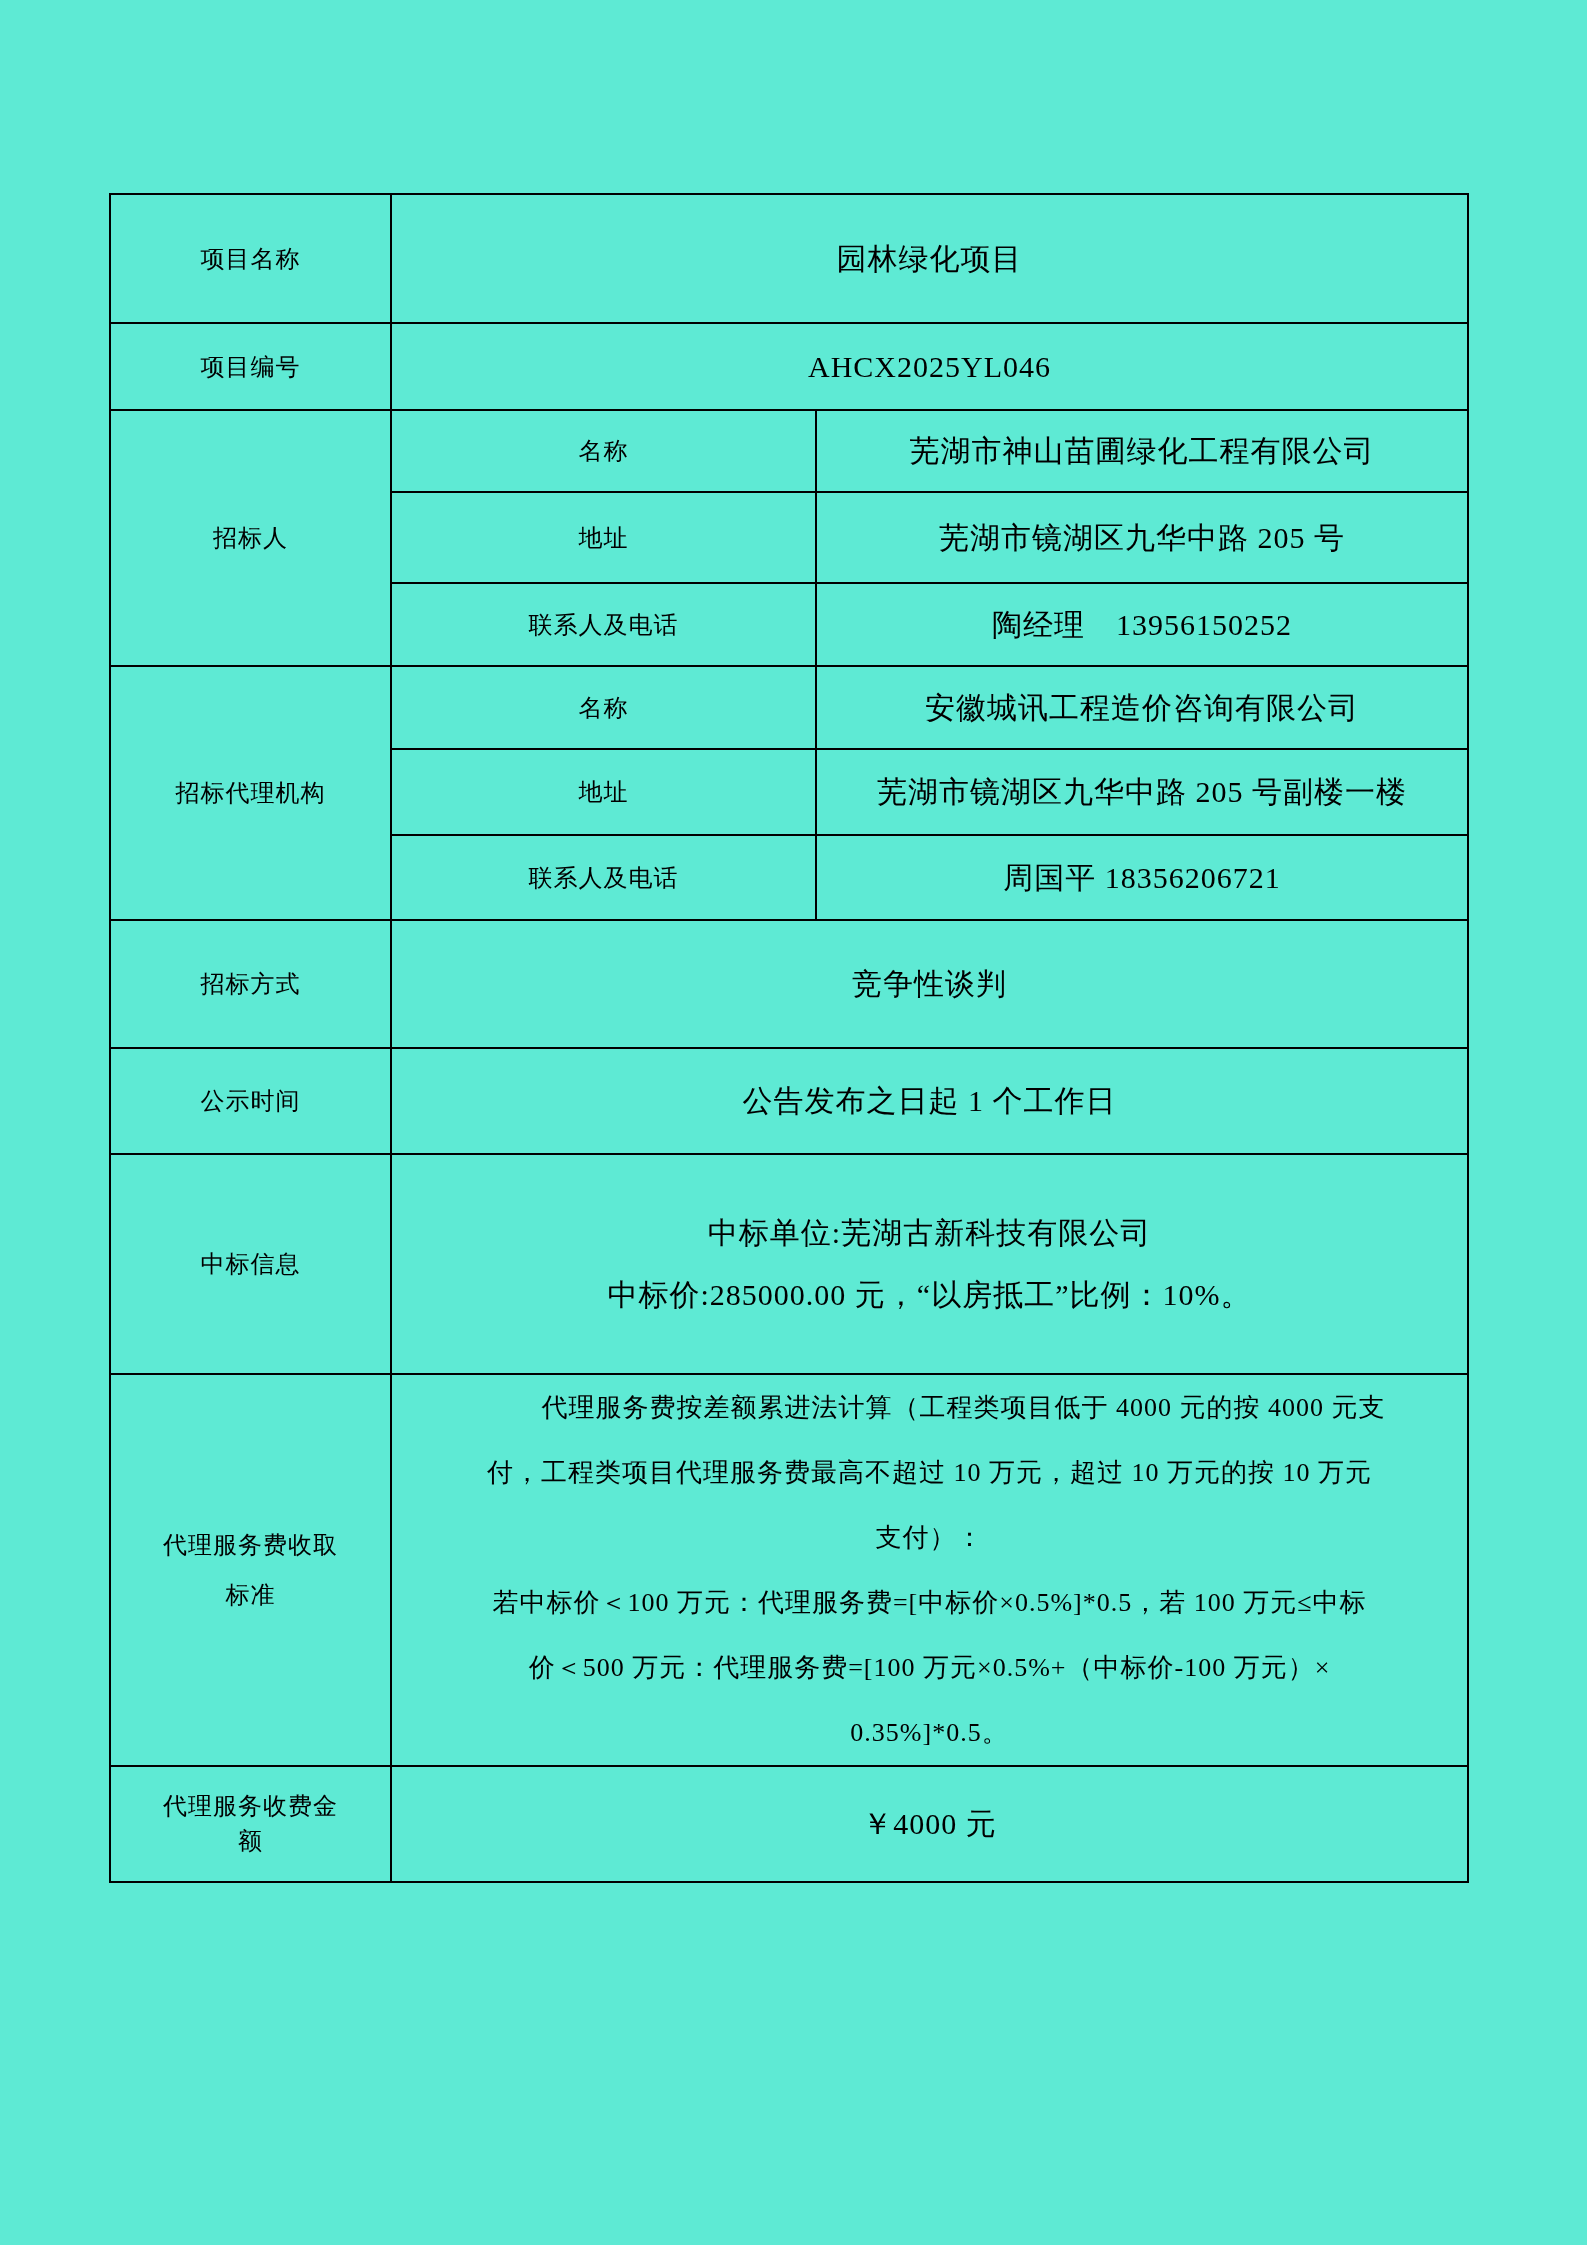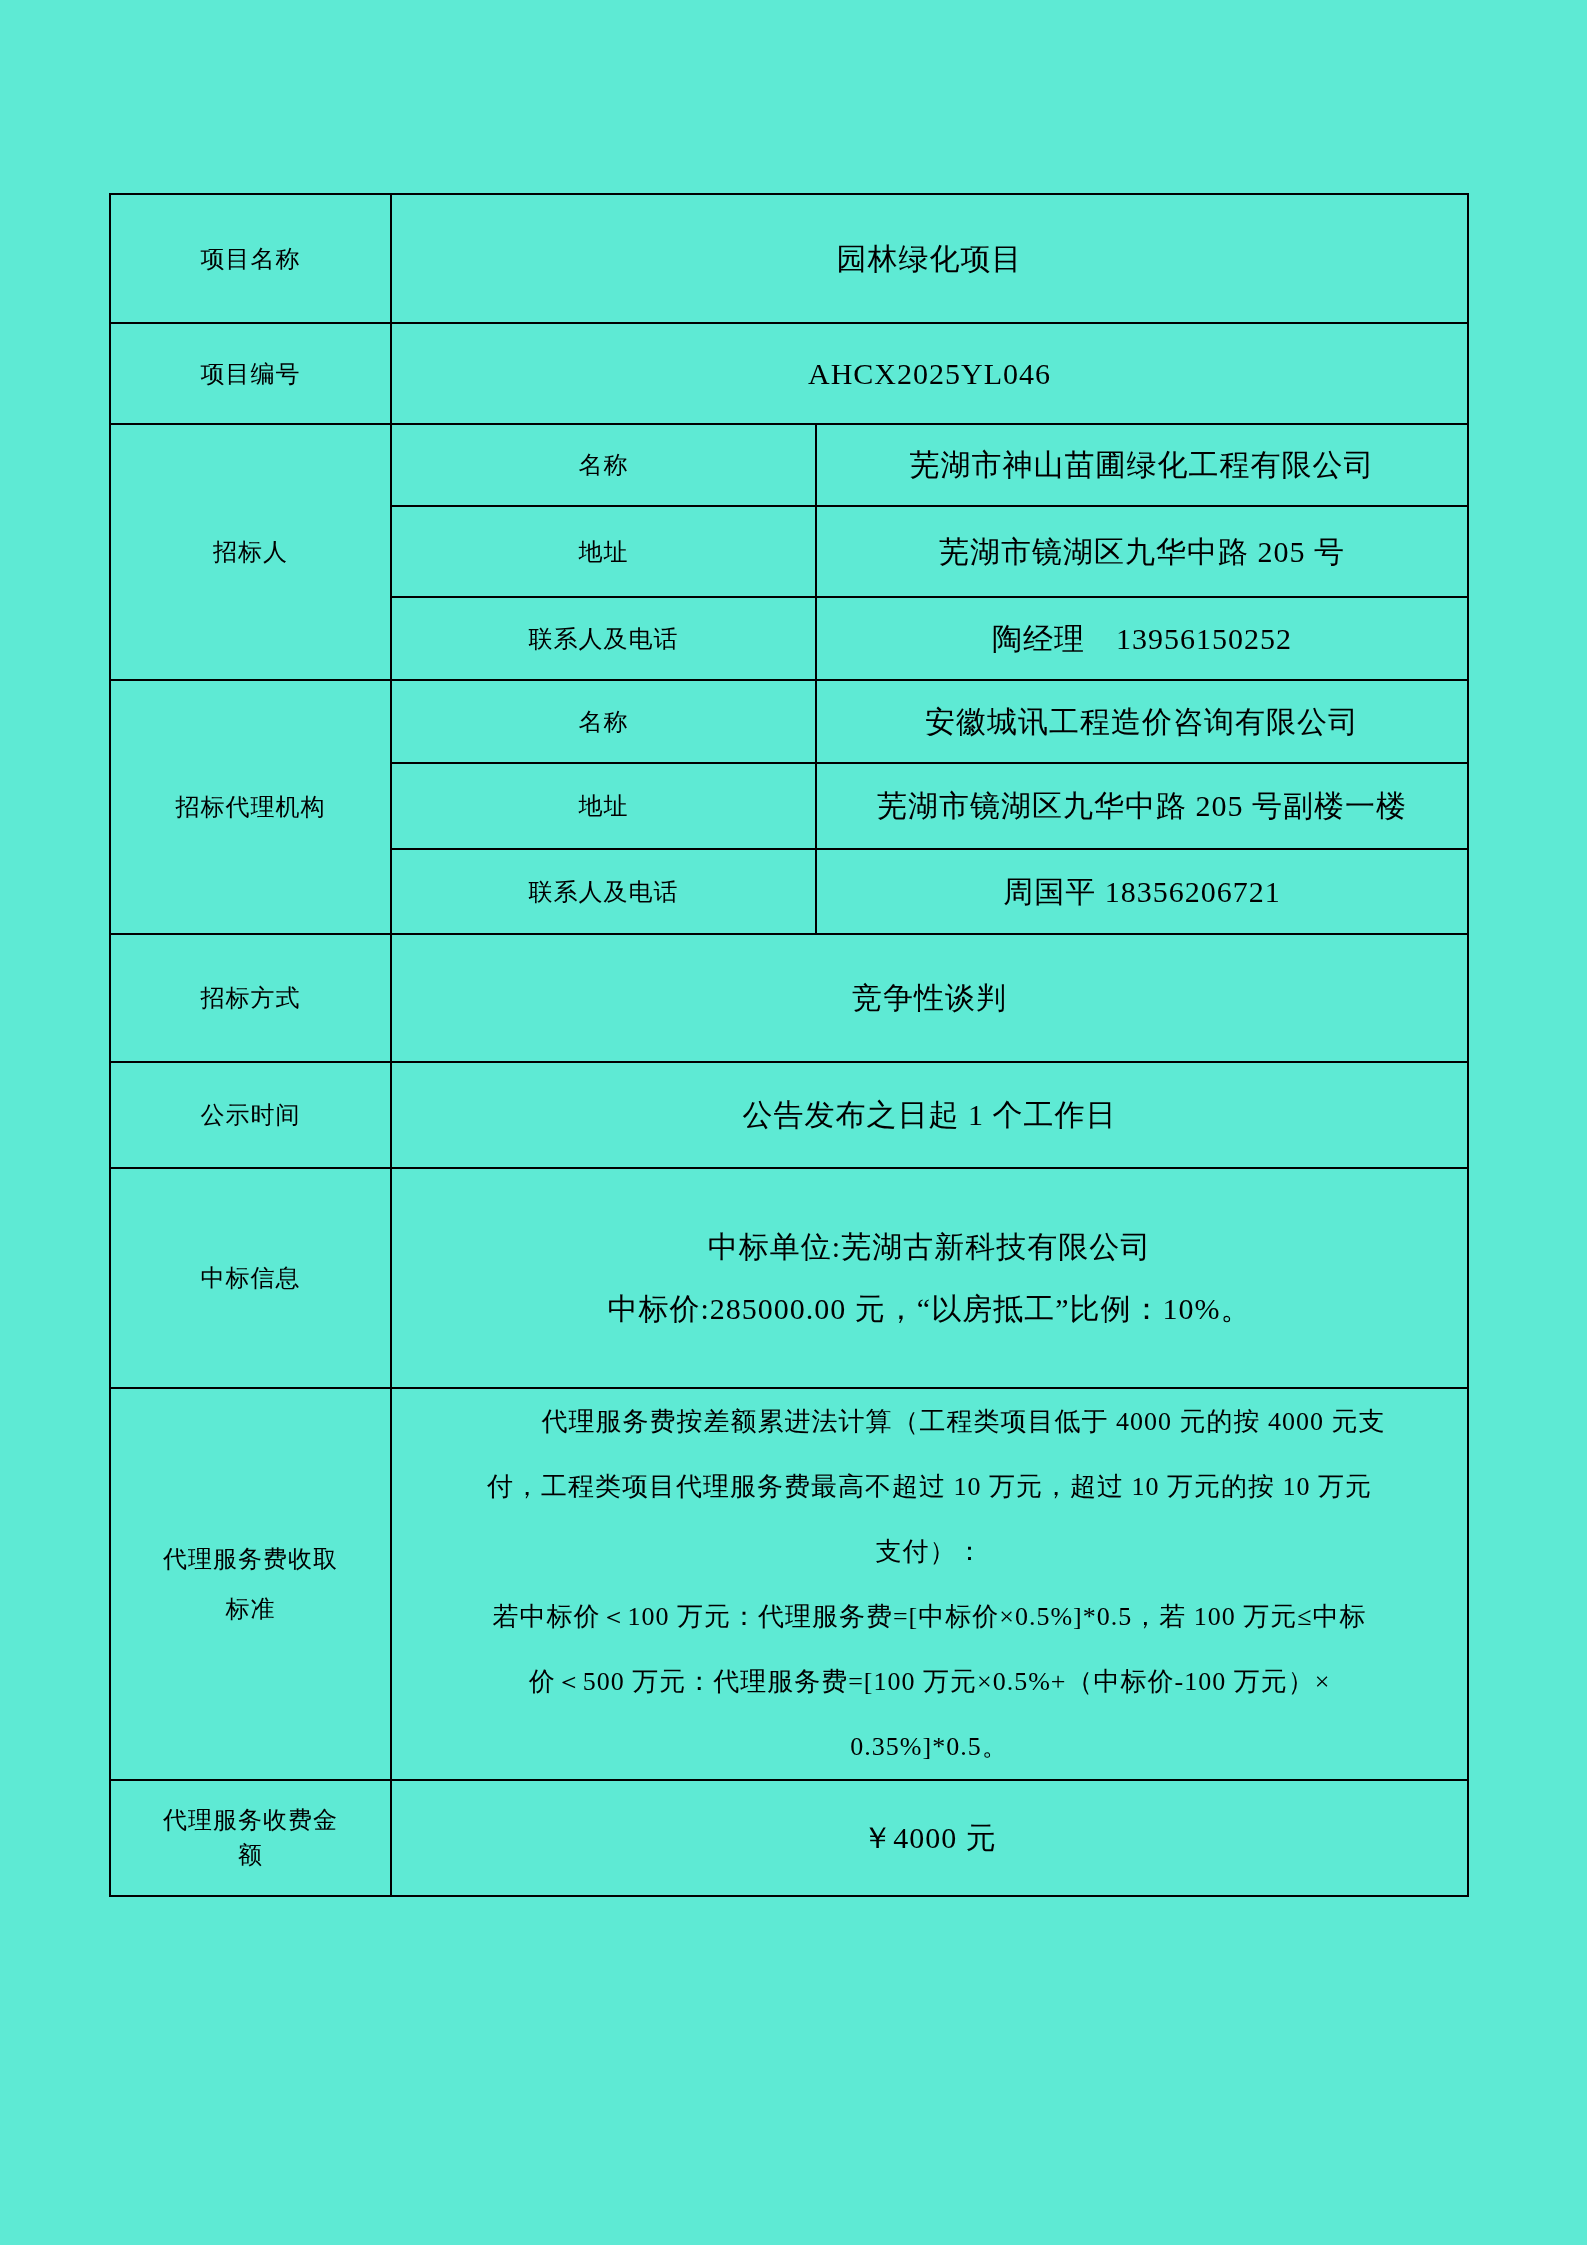--- a/index.html
+++ b/index.html
@@ -53,21 +53,21 @@
       <col style="width:425px">
       <col style="width:652px">
     </colgroup>
 
     <tbody>
         <tr style="height:129px">
       <td class="lbl">项目名称</td>
       <td class="val" colspan="2">园林绿化项目</td>
     </tr>
 
-    <tr style="height:101px">
+    <tr style="height:87px">
       <td class="lbl">项目编号</td>
       <td class="val" colspan="2">AHCX2025YL046</td>
     </tr>
 
     <tr style="height:82px">
       <td class="lbl" rowspan="3">招标人</td>
       <td class="lbl">名称</td>
       <td class="val">芜湖市神山苗圃绿化工程有限公司</td>
     </tr>
     <tr style="height:91px">

